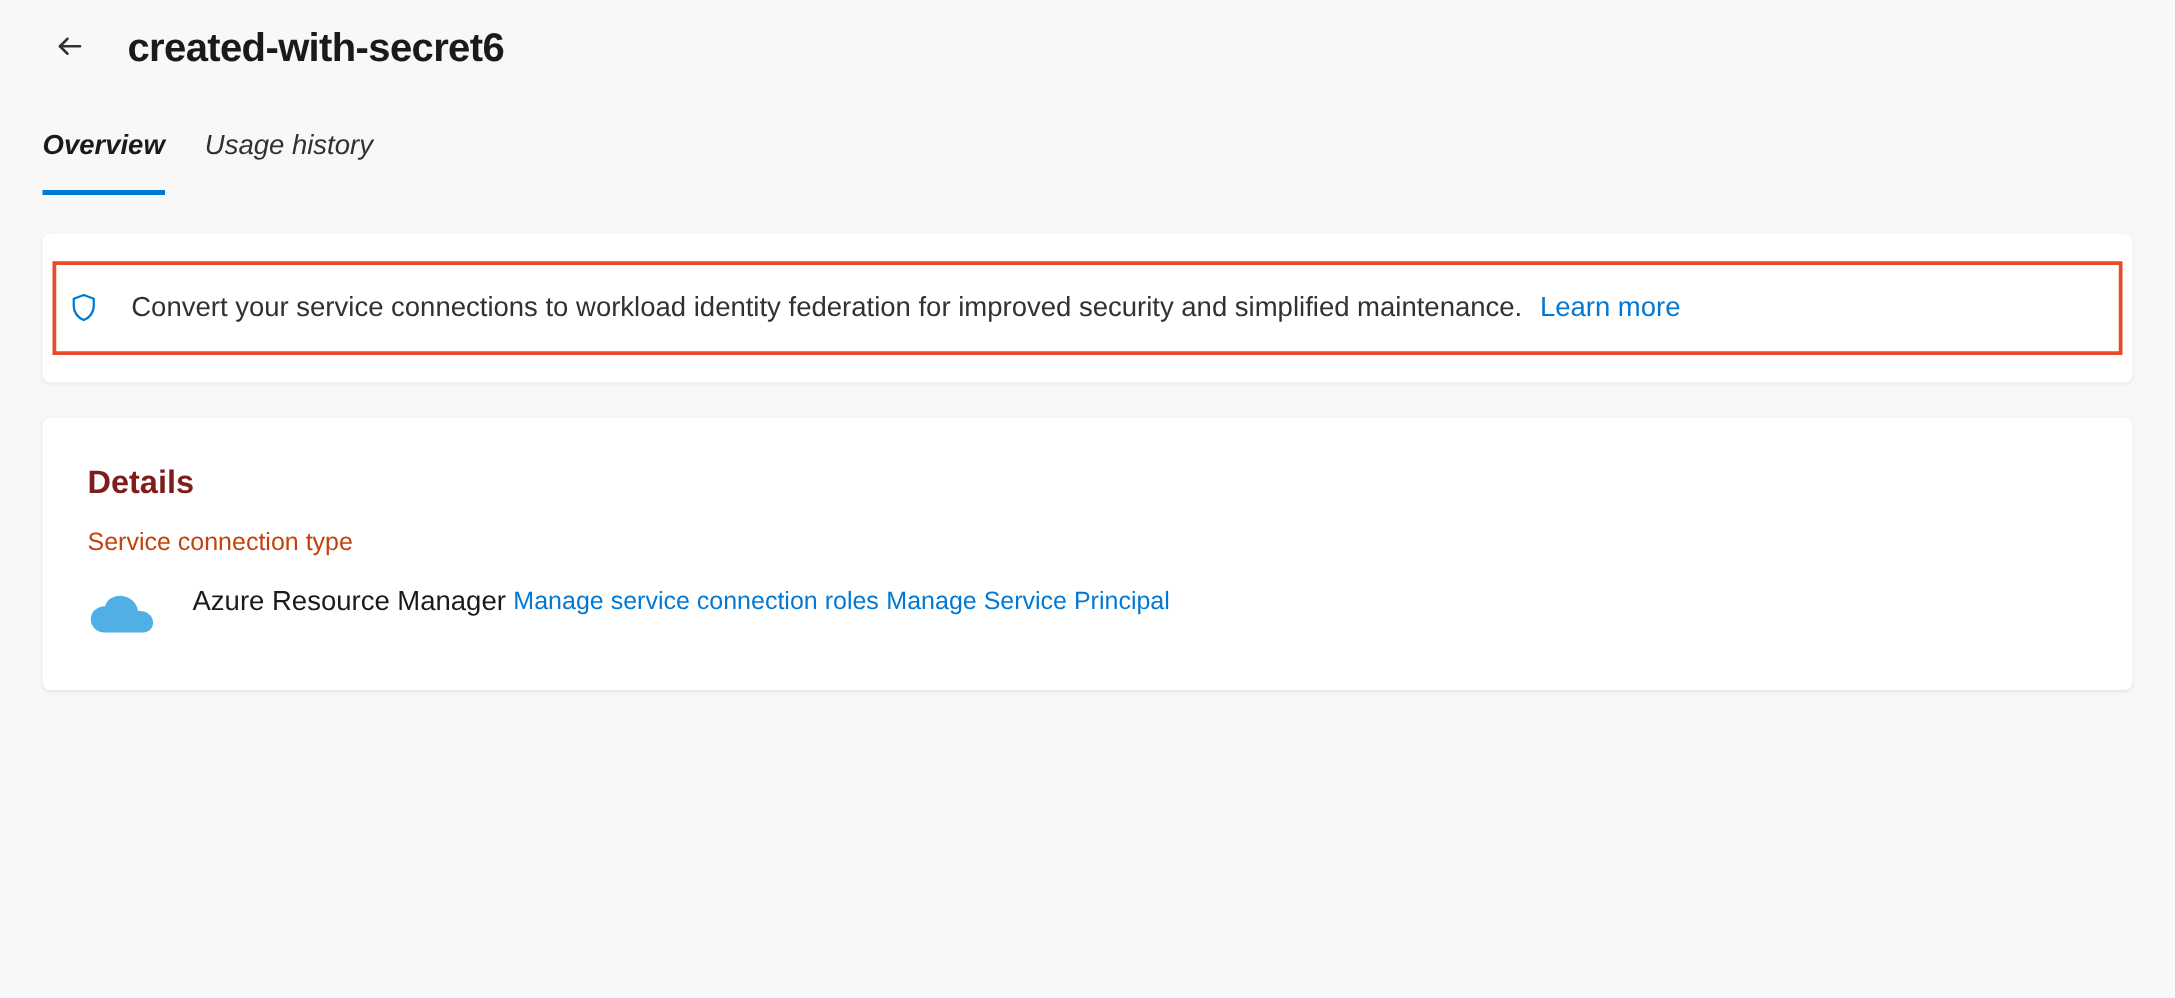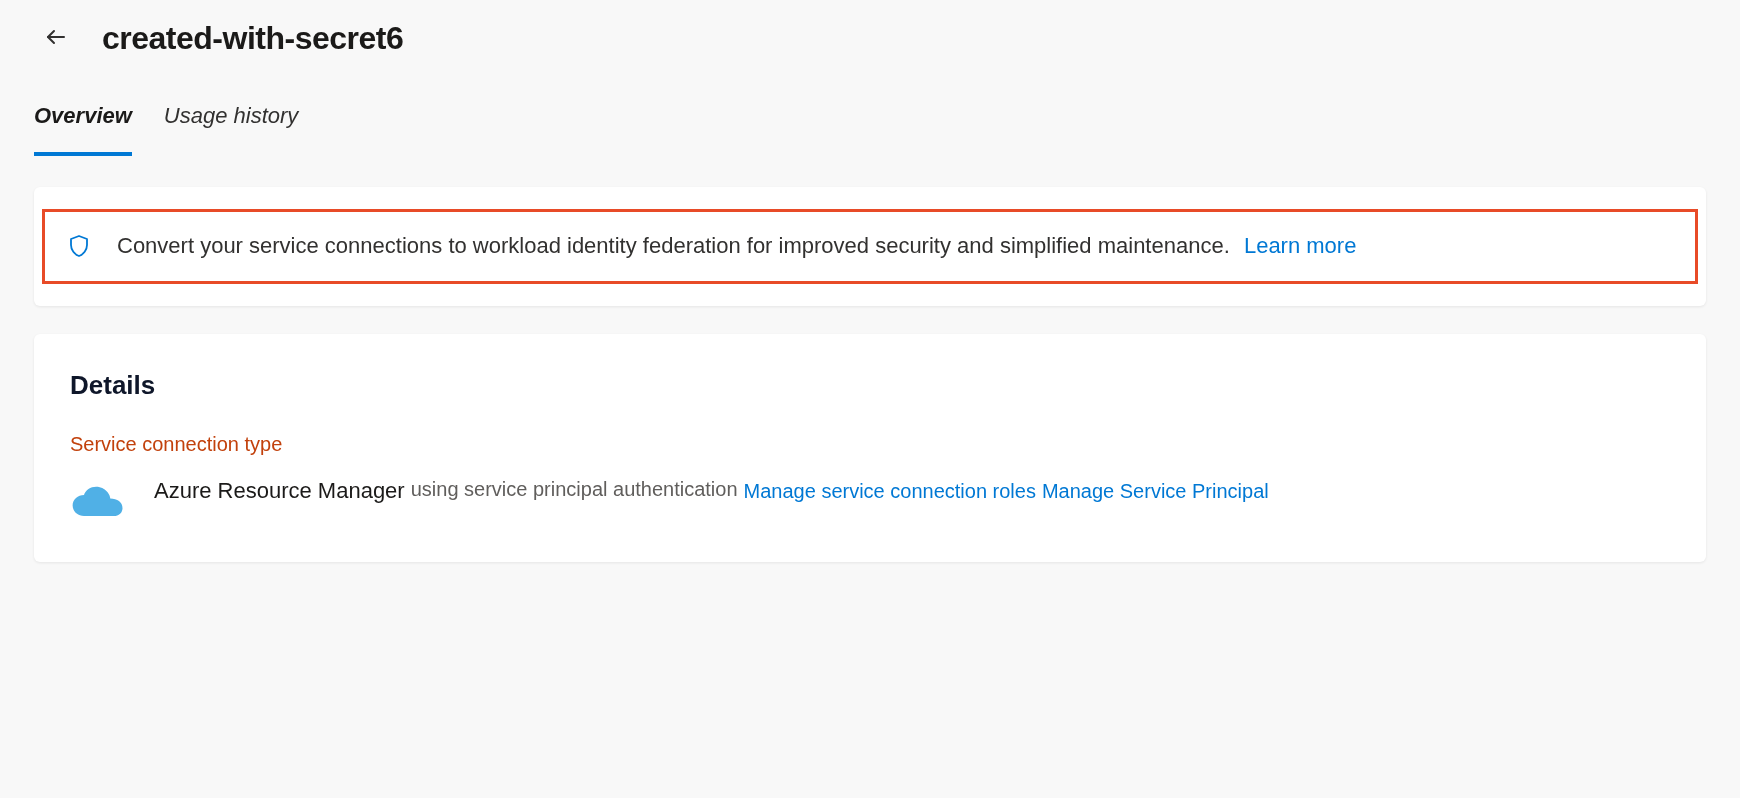--- a/index.html
+++ b/index.html
@@ -70,21 +70,21 @@
       margin: 30px 34px 0 34px;
       background: #fff;
       border-radius: 6px;
       box-shadow: 0 1px 3px rgba(0,0,0,0.08);
       padding: 22px 0;
       position: relative;
     }
     .banner-highlight {
       border: 3px solid #e84b28;
       margin: 0 8px;
-      padding: 20px 16px;
+      padding: 20px 4px;
       display: flex;
       align-items: center;
       gap: 26px;
       font-size: 22px;
       line-height: 1.3;
     }
     .shield-icon {
       width: 24px;
       height: 24px;
       flex-shrink: 0;
@@ -108,22 +108,22 @@
     .details-card {
       margin: 28px 34px 0 34px;
       background: #fff;
       border-radius: 6px;
       box-shadow: 0 1px 3px rgba(0,0,0,0.08);
       padding: 36px 36px 40px 36px;
     }
     .details-heading {
       font-size: 26px;
       font-weight: 600;
-      color: #0f172a;
-      margin-bottom: 32px;
+      color: #7f1d1d;
+      margin-bottom: 22px;
     }
     .section-label {
       font-size: 20px;
       color: #c2410c;
       margin-bottom: 22px;
     }
     .conn-row {
       display: flex;
       align-items: flex-start;
       gap: 28px;
@@ -204,18 +204,17 @@
   <h2 class="details-heading">Details</h2>
   <div class="section-label">Service connection type</div>
   <div class="conn-row">
     <span class="cloud-icon">
       <svg viewBox="0 0 64 40">
         <path d="M50 36 H16 C8 36 3 30 3 24 C3 17 9 12 16 12 C18 5 26 1 34 3 C42 5 46 12 46 16 C54 16 60 20 60 27 C60 32 56 36 50 36 Z" fill="#50b0e6"></path>
       </svg>
     </span>
     <div class="conn-info">
       <div class="conn-name">Azure Resource Manager</div>
-      <div class="conn-sub">using service principal authentication</div>
       <a class="conn-link">Manage service connection roles</a>
       <a class="conn-link">Manage Service Principal</a>
     </div>
   </div>
 </div>
 
 </body></html>

